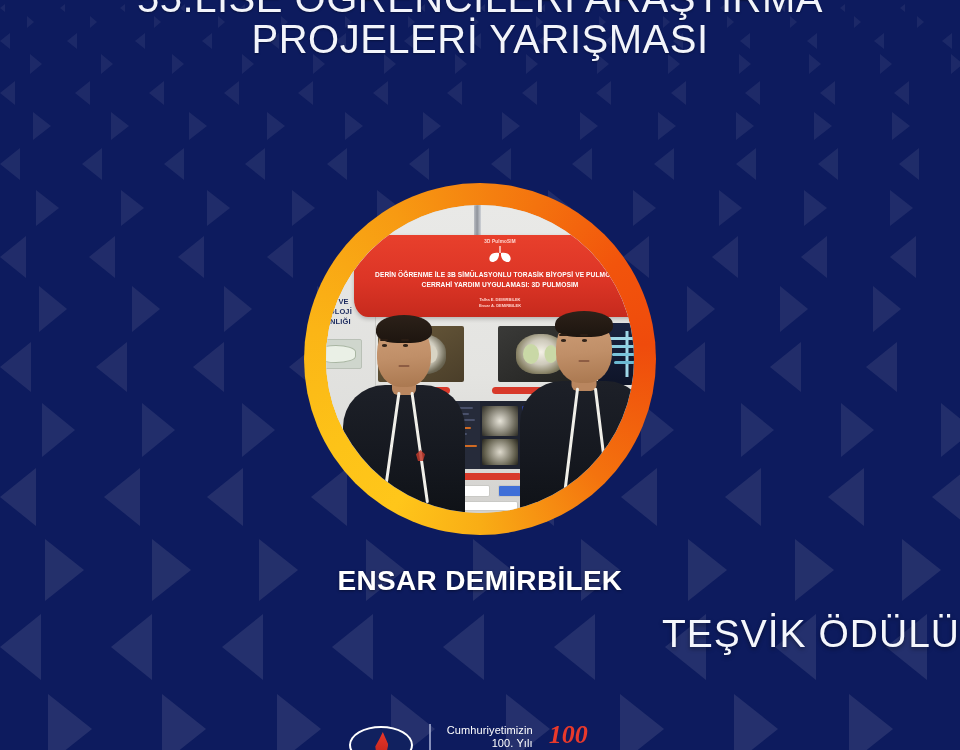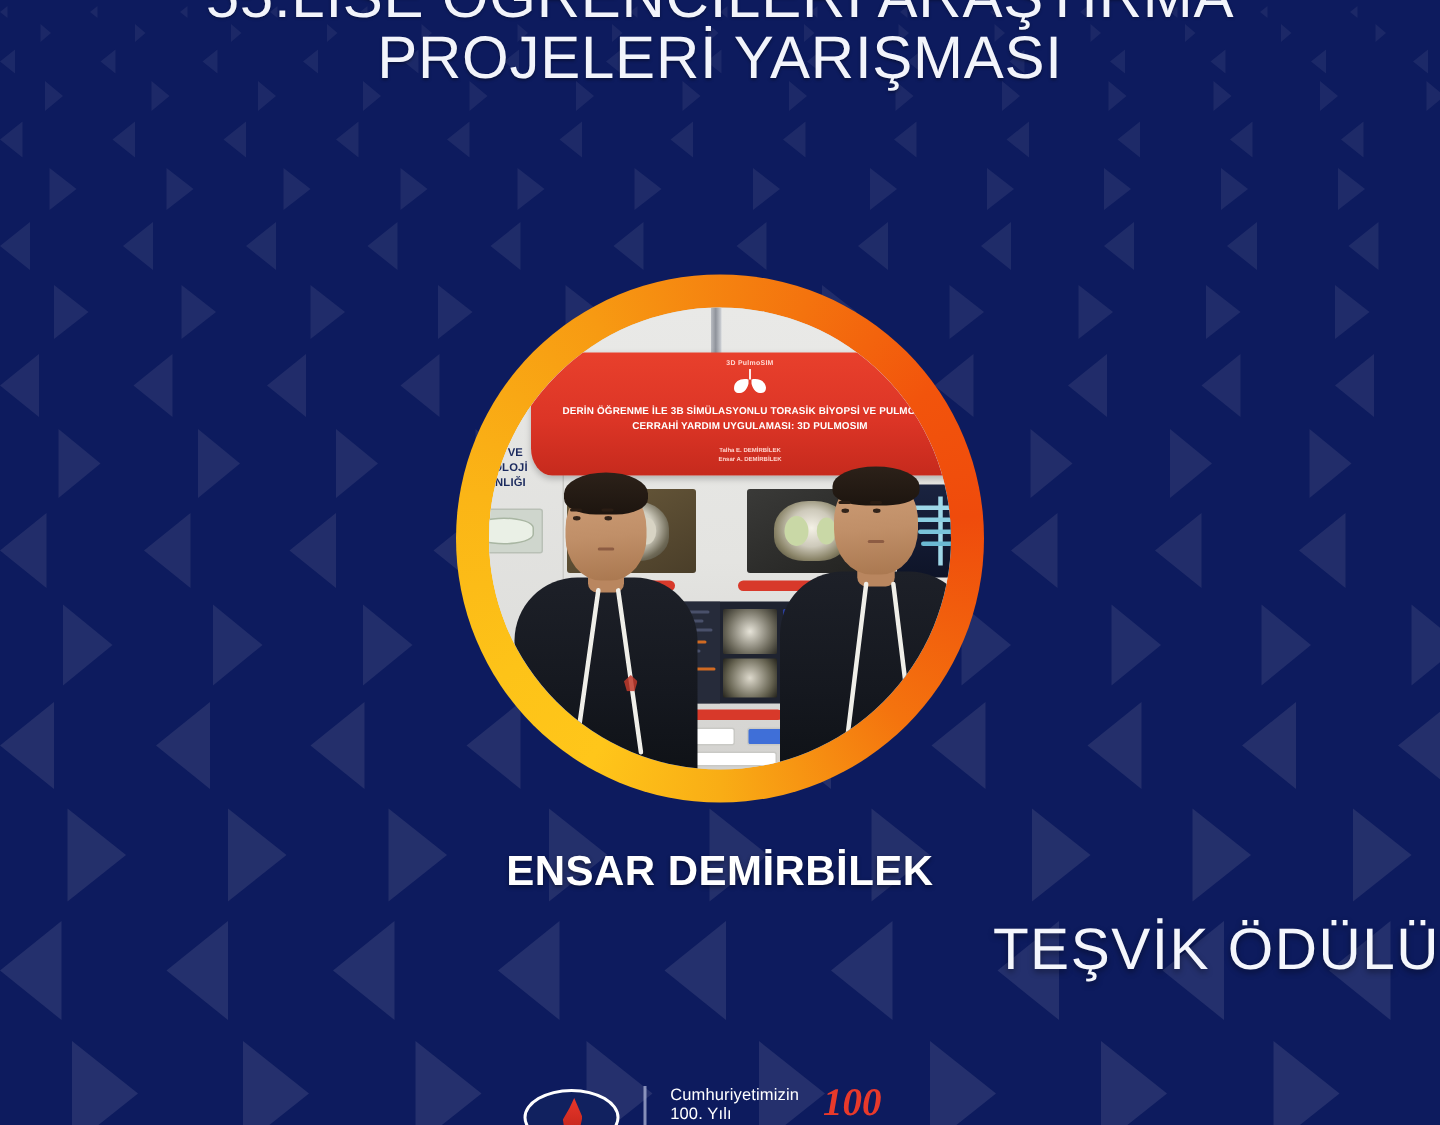--- a/index.html
+++ b/index.html
@@ -265,21 +265,21 @@
   #tubitak-logo .flame {
     position:absolute; left:26px; top:14px; width:13px; height:30px;
     background:linear-gradient(180deg,#e8372a,#b82018);
     clip-path:polygon(58% 0, 100% 42%, 72% 100%, 18% 100%, 0 48%, 34% 22%);
   }
   .f-divider {
     width:1.5px; height:30px; background:#aeb6d8; opacity:.75; margin-top:6px;
   }
   #cumhuriyet {
     color:#ffffff; font-size:11px; line-height:1.22;
-    text-align:left; letter-spacing:.1px; padding-top:6px;
+    text-align:right; letter-spacing:.1px; padding-top:6px;
   }
   #yuzyil {
     position:relative; width:62px; height:40px; padding-top:4px;
   }
   #yuzyil .script {
     color:#e8392b; font-size:26px; font-style:italic;
     font-family:"Liberation Serif", serif; font-weight:bold;
     line-height:1;
   }
 </style>

